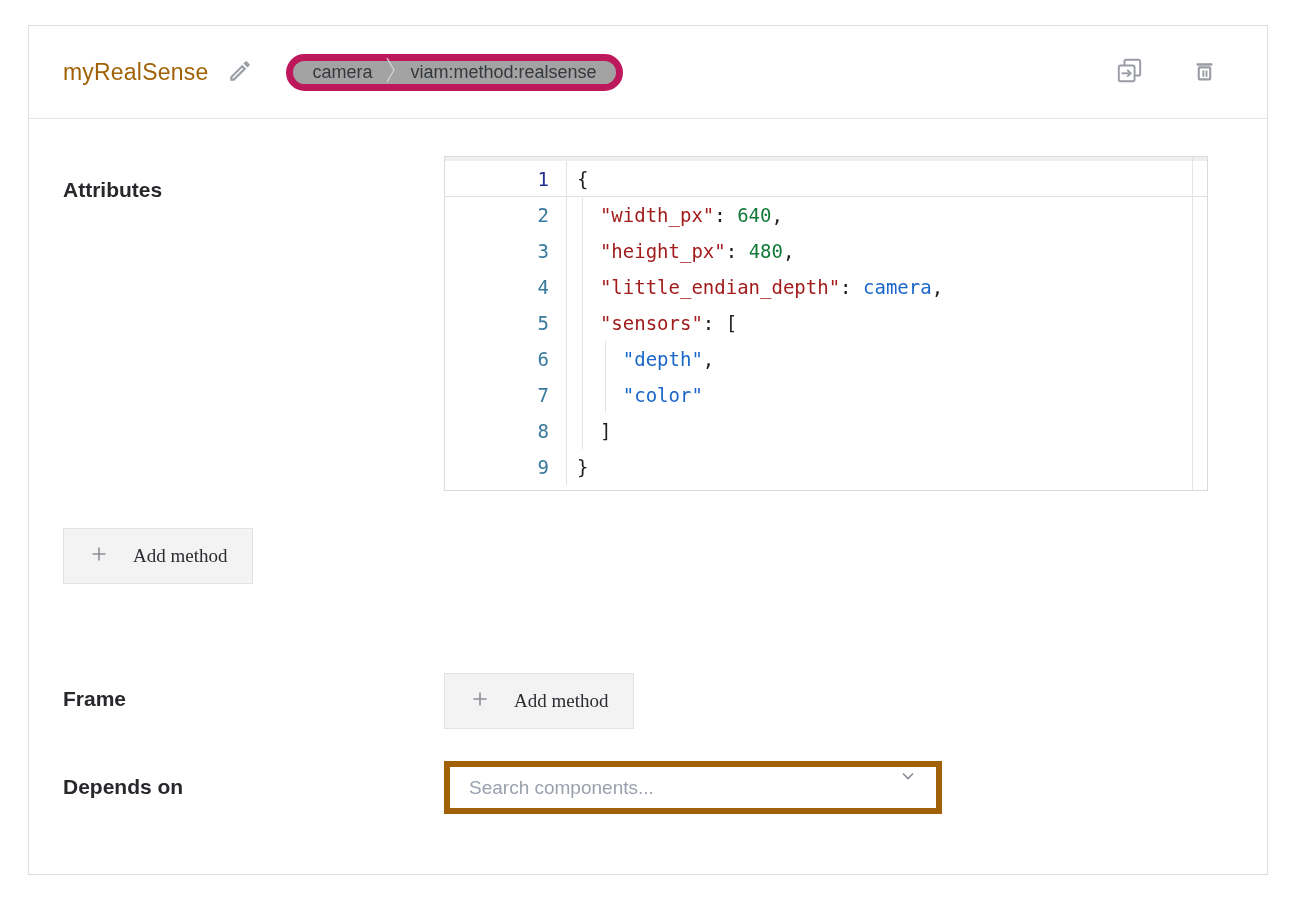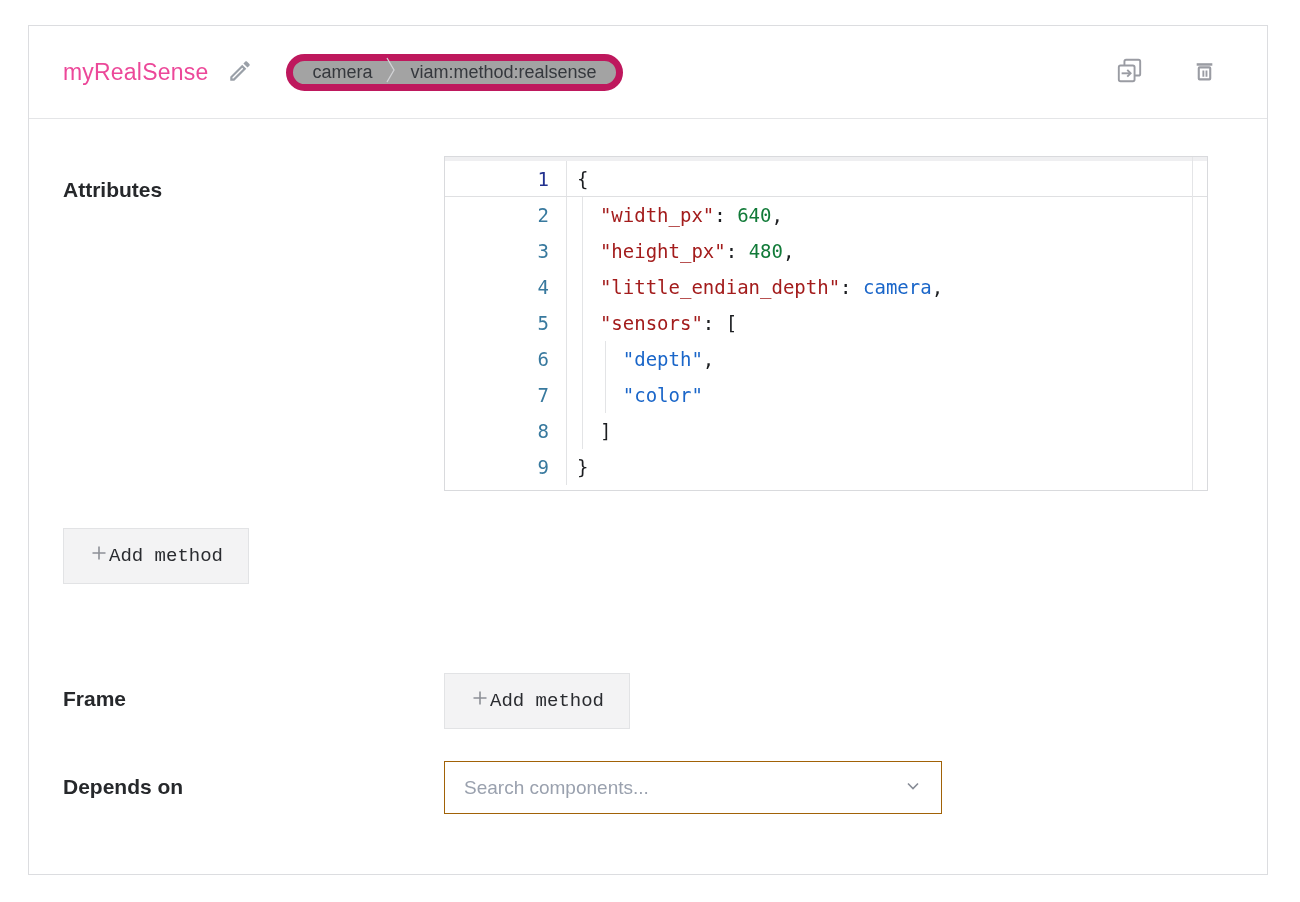--- a/index.html
+++ b/index.html
@@ -14,21 +14,21 @@
   }
 
   
   .card-header {
     display: flex; align-items: center;
     height: 93px;
     padding: 0 50px 0 34px;
     border-bottom: 1px solid #e4e5e7;
   }
   .component-title {
-    font-size: 23px; font-weight: 500; color: #ec4899; letter-spacing: 0.2px;
+    font-size: 23px; font-weight: 500; color: #a16207; letter-spacing: 0.2px;
   }
   .edit-btn {
     background: none; border: none; cursor: pointer;
     margin-left: 19px; display: flex; align-items: center;
   }
   .type-pill {
     margin-left: 33px;
     display: flex; align-items: center;
     height: 37px; padding: 0 19px;
     background: #a3a3a3;
@@ -91,34 +91,34 @@
   .ed-guide { position: absolute; width: 1px; background: #e3e4e6; }
   .ed-guide.g1 { left: 137px; top: 40px; height: 252px; }
   .ed-guide.g2 { left: 160px; top: 184px; height: 72px; }
   .ed-scrollbar {
     position: absolute; top: 0; right: 0; bottom: 0; width: 15px;
     border-left: 1px solid #e4e5e7; background: transparent;
   }
 
   
   .add-btn {
-    display: inline-flex; align-items: center; gap: 0;
+    display: inline-flex; align-items: center; gap: 24px;
     height: 56px; padding: 0 25px;
     background: #f3f3f4;
     border: 1px solid #e2e3e5;
-    font-family: Liberation Mono, monospace;
+    font-family: Liberation Serif, serif;
     font-size: 19px; color: #2a2c30;
     cursor: pointer;
   }
 
   
   .select-box {
-    display: flex; align-items: center;
+    display: flex; 
     width: 498px; height: 53px;
-    border: 1px solid #a16207;
+    border: 6px solid #a16207;
     background: #fff;
     padding: 0 19px;
     cursor: pointer;
   }
   .select-box input {
     flex: 1; border: none; outline: none;
     font-family: "Liberation Sans", sans-serif;
     font-size: 19px; color: #3a3d44;
   }
   .select-box input::placeholder { color: #9aa1ae; opacity: 1; }

